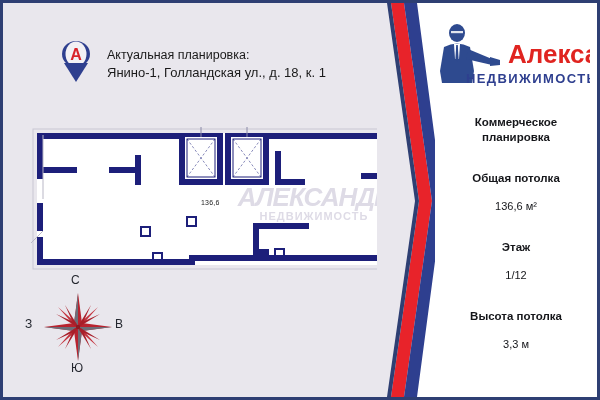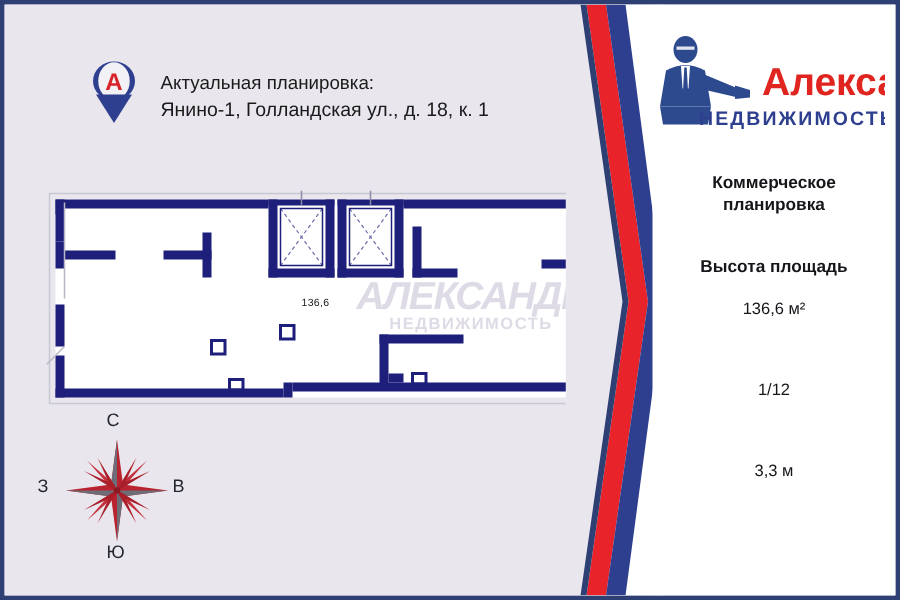--- a/index.html
+++ b/index.html
@@ -358,30 +358,32 @@
       </svg>
     </div>
 
     <div id="info">
 
       <div class="info-title">Коммерческое</div>
       <div class="info-title">планировка</div>
 
       <div class="gap-lg"></div>
 
-      <div class="info-title">Высота площадь</div>
+      <div class="info-title">Общая потолка</div>
       <div class="gap-md"></div>
       <div class="info-value">136,6 м²</div>
 
       <div class="gap-lg"></div>
 
+      <div class="info-title">Этаж</div>
       <div class="gap-md"></div>
       <div class="info-value">1/12</div>
 
       <div class="gap-lg"></div>
 
+      <div class="info-title">Высота потолка</div>
       <div class="gap-md"></div>
       <div class="info-value">3,3 м</div>
 
     </div>
   </div>
 
 </div>
 
 </body></html>

